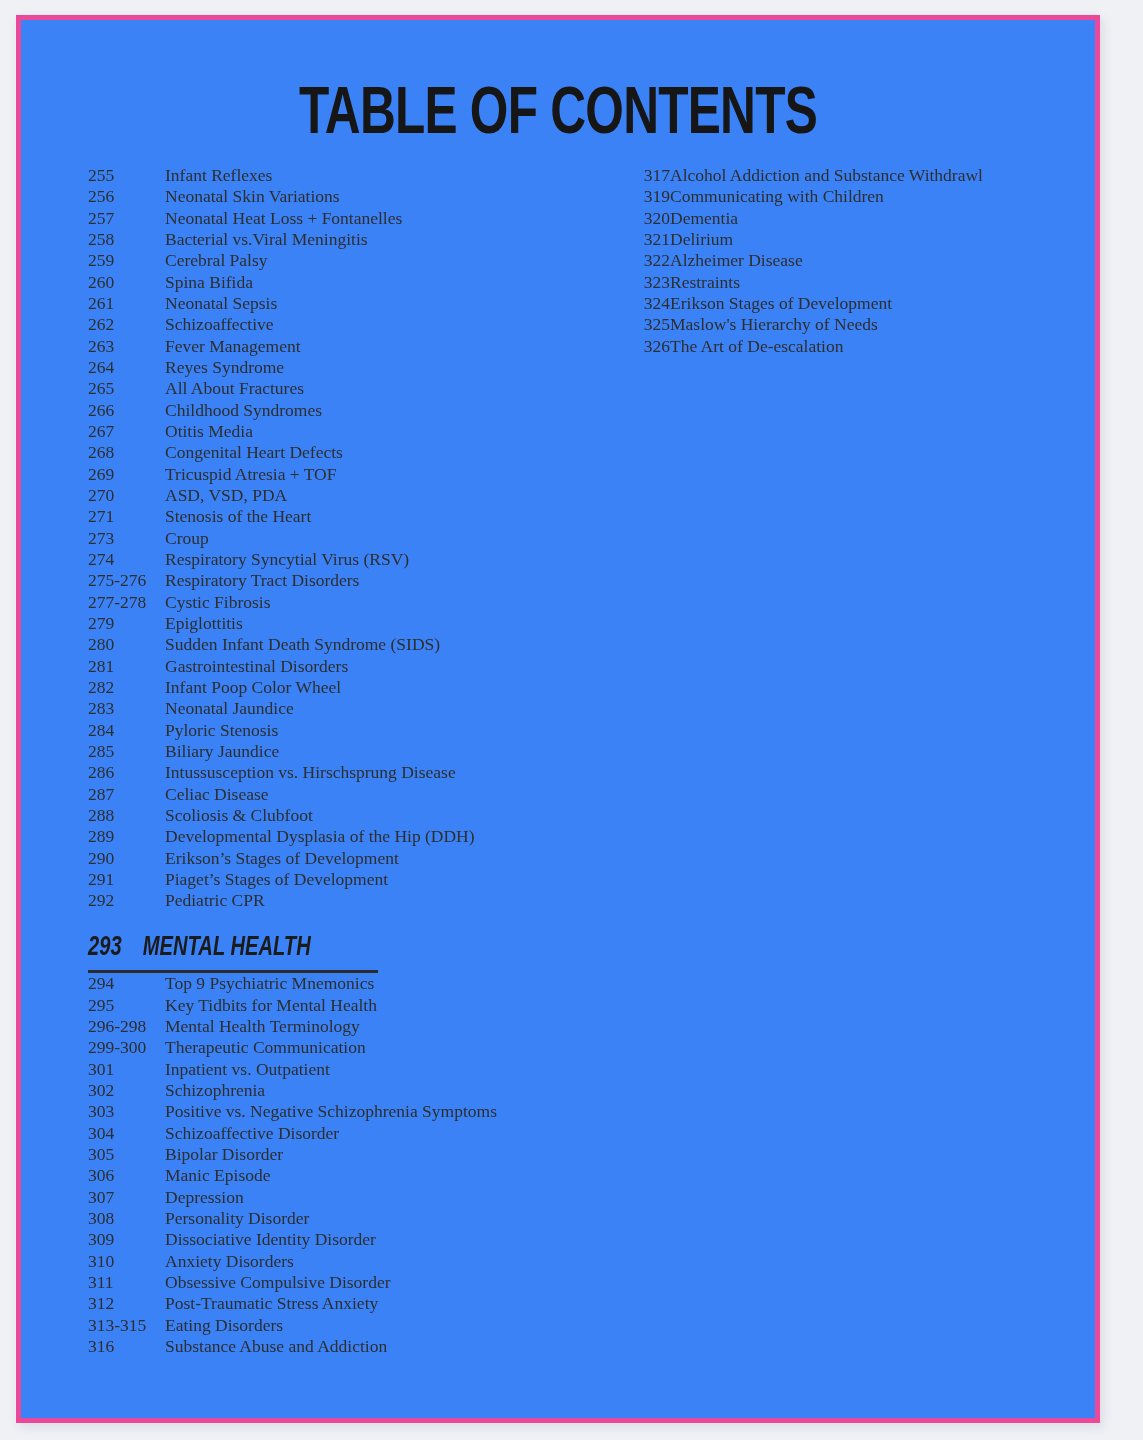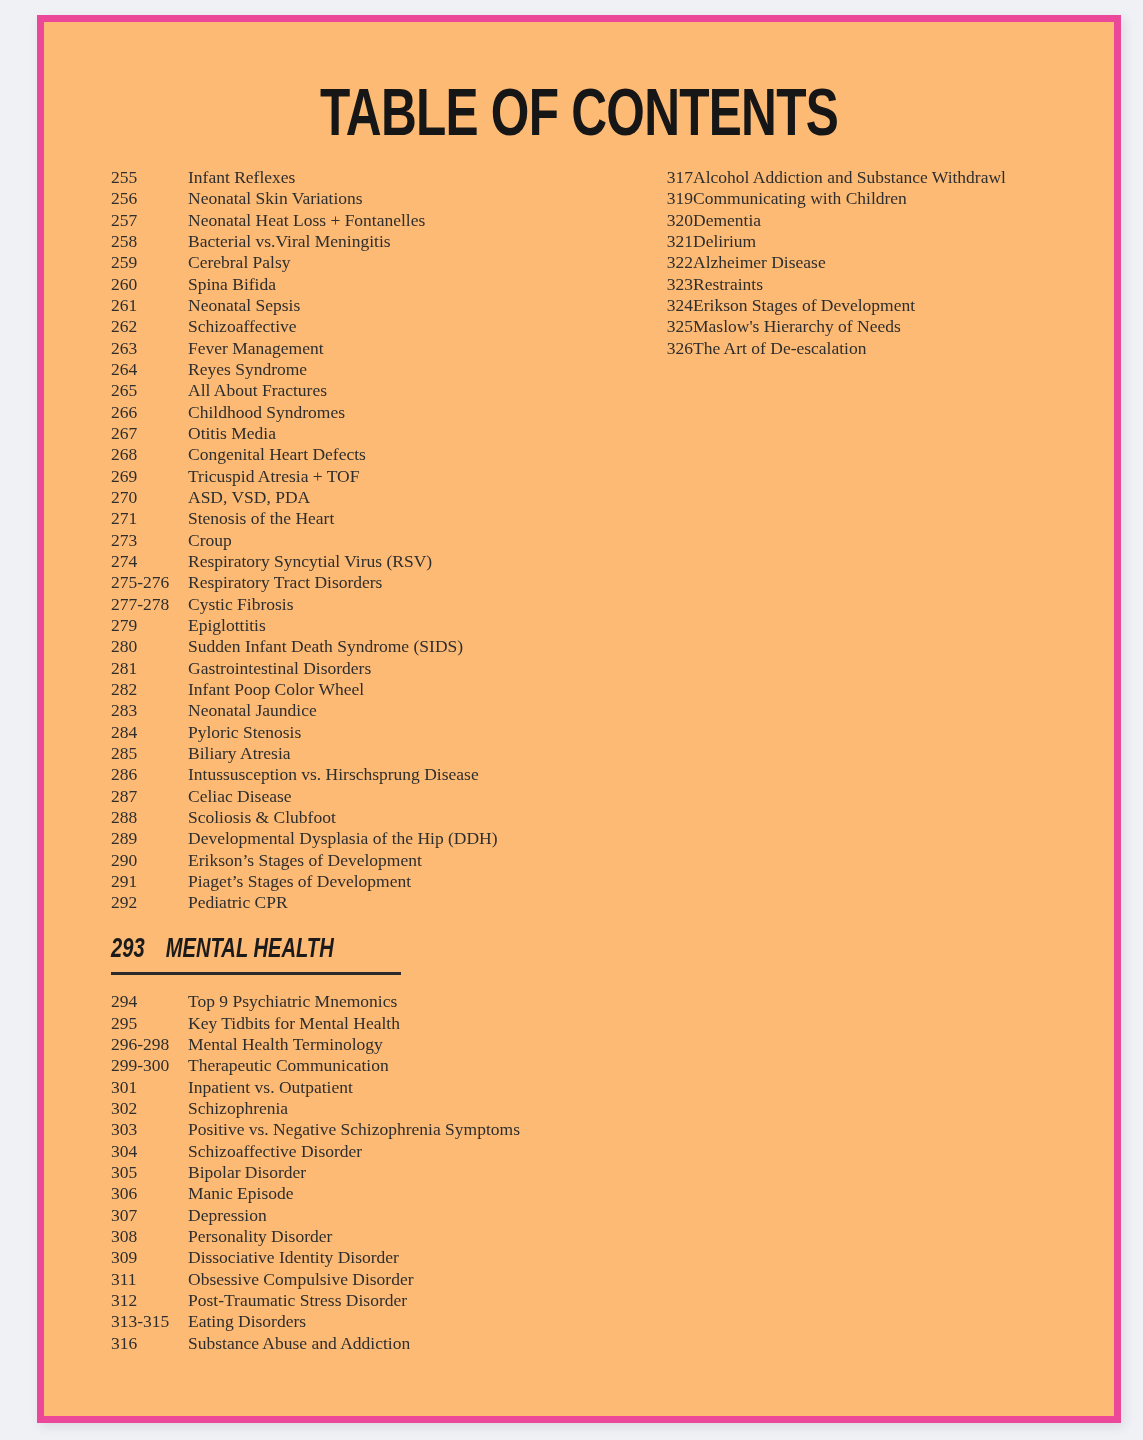--- a/index.html
+++ b/index.html
@@ -11,26 +11,26 @@
     overflow: hidden;
   }
   .canvas {
     position: relative;
     width: 1143px;
     height: 1440px;
     background: #f0f1f5;
   }
   .page {
     position: absolute;
-    left: 37px;
+    left: 16px;
     top: 15px;
     width: 1084px;
     height: 1408px;
-    background: #fdba74;
-    border: 7px solid #ec4899;
+    background: #3b82f6;
+    border: 5px solid #ec4899;
     box-shadow: 3px 4px 10px rgba(70,70,90,0.12);
     box-sizing: border-box;
   }
   .doc-title {
     position: absolute;
     top: 57px;
     left: 0;
     width: 100%;
     text-align: center;
     font-family: "Liberation Sans", sans-serif;
@@ -79,21 +79,20 @@
     flex: 0 0 76px;
     width: 76px;
   }
   .section-rule {
     margin-top: 9px;
     width: 290px;
     height: 3px;
     background: #2b2b2b;
   }
   .entries-part2 {
-    margin-top: 16px;
   }
 </style>
 </head>
 <body>
 
 <div class="canvas">
   <div class="page">
 
     <div class="doc-title">TABLE OF CONTENTS</div>
 
@@ -202,21 +201,21 @@
           <div class="toc-row">
             <span class="toc-num">283</span>
             <span class="toc-title">Neonatal Jaundice</span>
           </div>
           <div class="toc-row">
             <span class="toc-num">284</span>
             <span class="toc-title">Pyloric Stenosis</span>
           </div>
           <div class="toc-row">
             <span class="toc-num">285</span>
-            <span class="toc-title">Biliary Atresia</span>
+            <span class="toc-title">Biliary Jaundice</span>
           </div>
           <div class="toc-row">
             <span class="toc-num">286</span>
             <span class="toc-title">Intussusception vs. Hirschsprung Disease</span>
           </div>
           <div class="toc-row">
             <span class="toc-num">287</span>
             <span class="toc-title">Celiac Disease</span>
           </div>
           <div class="toc-row">
@@ -294,26 +293,30 @@
           </div>
           <div class="toc-row">
             <span class="toc-num">308</span>
             <span class="toc-title">Personality Disorder</span>
           </div>
           <div class="toc-row">
             <span class="toc-num">309</span>
             <span class="toc-title">Dissociative Identity Disorder</span>
           </div>
           <div class="toc-row">
+            <span class="toc-num">310</span>
+            <span class="toc-title">Anxiety Disorders</span>
+          </div>
+          <div class="toc-row">
             <span class="toc-num">311</span>
             <span class="toc-title">Obsessive Compulsive Disorder</span>
           </div>
           <div class="toc-row">
             <span class="toc-num">312</span>
-            <span class="toc-title">Post-Traumatic Stress Disorder</span>
+            <span class="toc-title">Post-Traumatic Stress Anxiety</span>
           </div>
           <div class="toc-row">
             <span class="toc-num">313-315</span>
             <span class="toc-title">Eating Disorders</span>
           </div>
           <div class="toc-row">
             <span class="toc-num">316</span>
             <span class="toc-title">Substance Abuse and Addiction</span>
           </div>
         </div>

